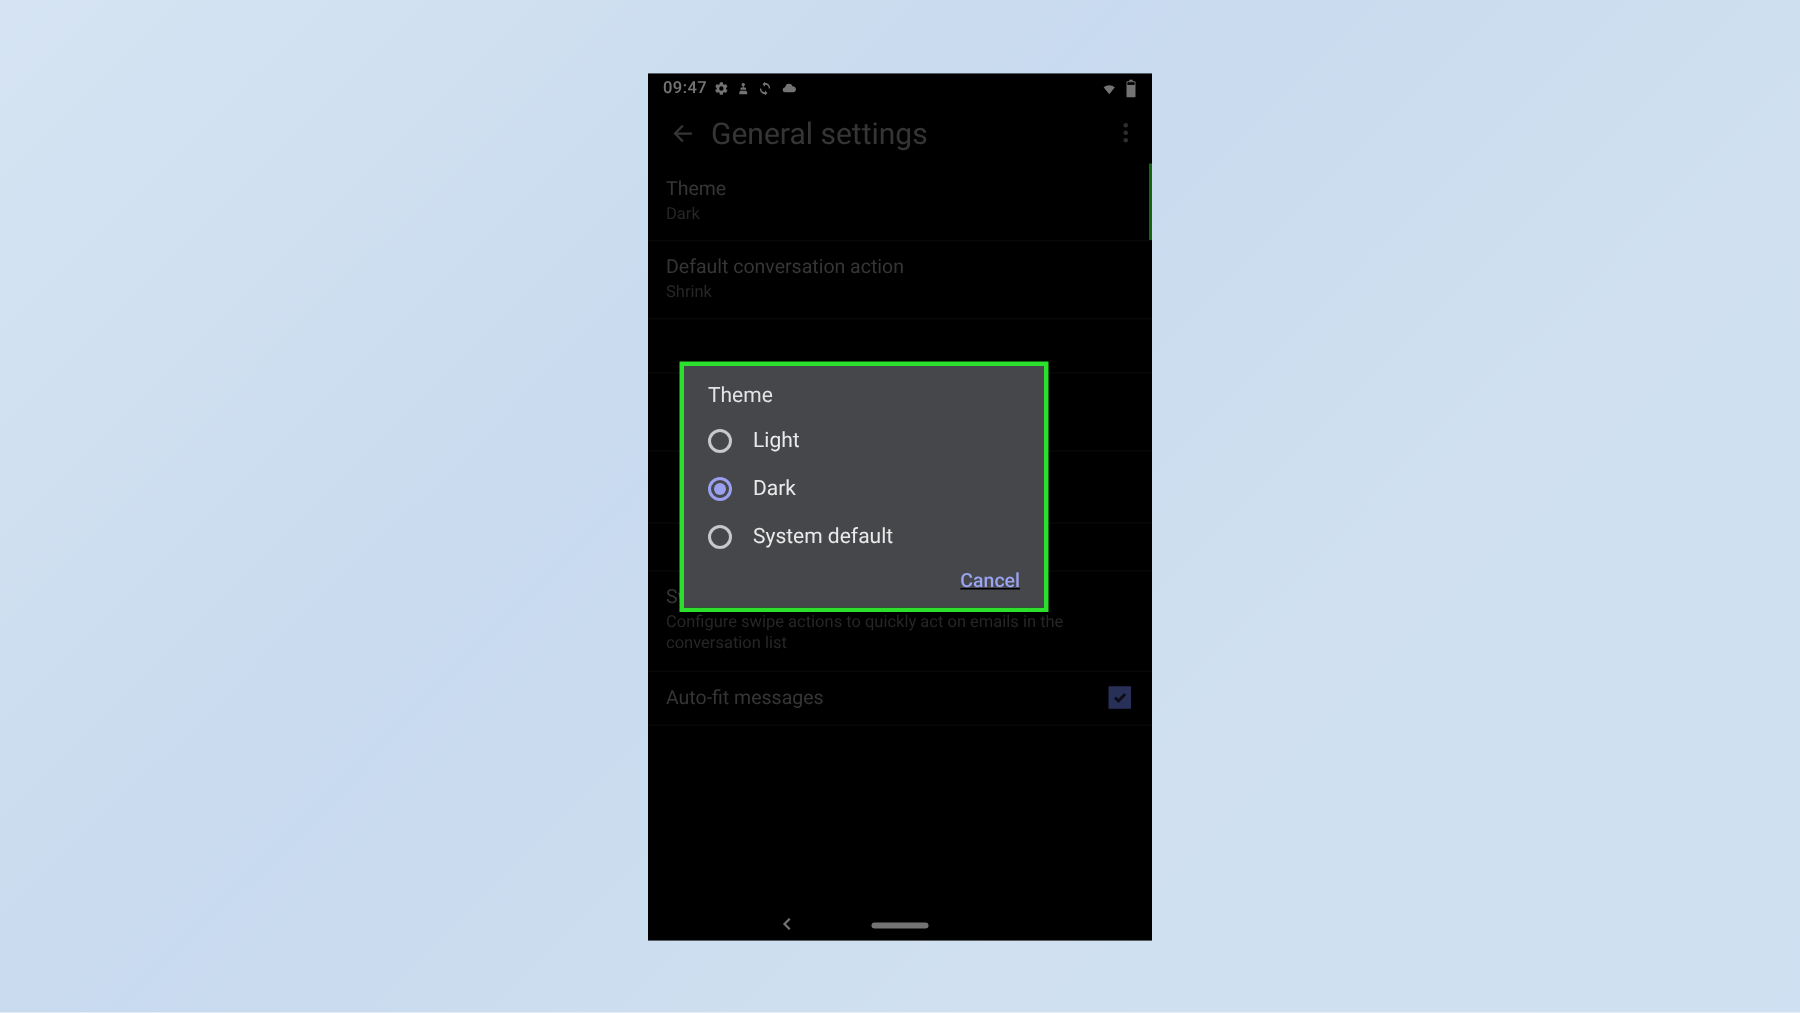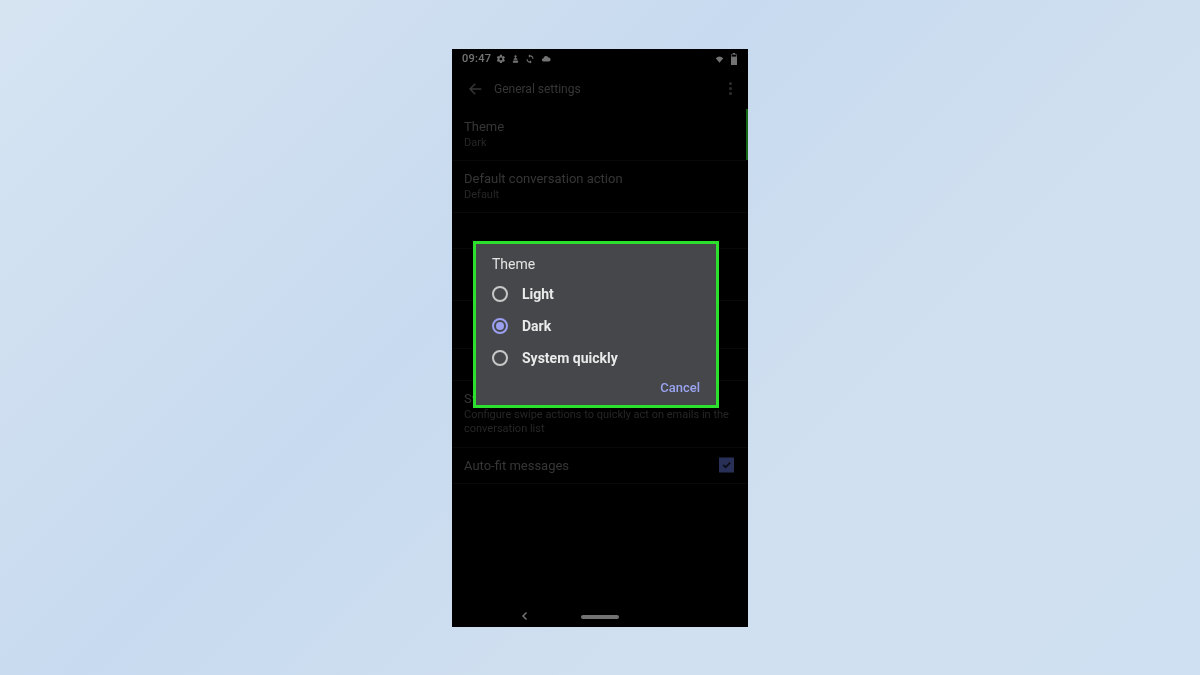--- a/index.html
+++ b/index.html
@@ -4,33 +4,33 @@
 <style>
   * { box-sizing: border-box; margin: 0; padding: 0; font-family: Roboto, "Segoe UI", Arial, sans-serif; }
   body {
     width: 1200px; height: 675px;
     background: linear-gradient(135deg, #d6e4f2 0%, #c8daef 40%, #d0e0f0 70%, #cfe0f2 100%);
     display: flex; align-items: center; justify-content: center;
     overflow: hidden;
   }
   .phone {
     position: relative;
-    width: 296px; height: 578px;
+    width: 336px; height: 578px;
     background: #000; overflow: hidden;
   }
   
   .statusbar { height: 20px; display:flex; align-items:center; justify-content:space-between; padding: 0 10px; color:#fff; font-size:11px; }
   .statusbar .left { display:flex; align-items:center; gap:5px; }
   .statusbar .right { display:flex; align-items:center; gap:4px; }
   .ico svg { display:block; }
   .time { font-weight: 500; letter-spacing: .3px;}
   
   .appbar { height: 40px; display:flex; align-items:center; padding:0 8px; color:#777; }
   .back { width:32px; display:flex; justify-content:center; }
-  .appbar-title { font-size:12px; color:#777; flex:1; padding-left:2px; font-weight:400;}
+  .appbar-title { font-size:20px; color:#777; flex:1; padding-left:2px; font-weight:400;}
   .overflow { width:20px; display:flex; justify-content:center; }
   .dots { display:flex; flex-direction:column; gap:2px; }
   .dots span { width:3px; height:3px; border-radius:50%; background:#666; }
   
   .list { }
   .item { padding: 10px 12px; border-bottom:1px solid #121212; position:relative;}
   .item .title { font-size:13px; color:#777; }
   .item .sub { font-size:11px; color:#555; margin-top:2px; line-height:1.3;}
   .theme-accent { position:absolute; right:0; top:0; bottom:0; width:2px; background:#2de02d; }
   .check { position:absolute; right:14px; top:50%; transform:translateY(-50%); width:15px; height:15px; background:#5a6bc0; display:flex; align-items:center; justify-content:center;}
@@ -38,22 +38,22 @@
   
   .scrim { position:absolute; inset:0; background:rgba(0,0,0,0.55); }
   
   .dialog-wrap { position:absolute; left:21px; top:192px; width:246px; border:3px solid #2de02d; }
   .dialog { background:#45474a; padding: 10px 0 6px 0; }
   .dialog-title { font-size:14px; color:#e4e4e4; padding: 2px 16px 6px 16px; font-weight:400;}
   .radio-row { display:flex; align-items:center; gap:14px; padding: 8px 16px; }
   .radio { width:16px; height:16px; border:2px solid #c8c8c8; border-radius:50%; display:flex; align-items:center; justify-content:center; flex-shrink:0;}
   .radio.sel { border-color:#9a9ff0; }
   .radio.sel::after { content:""; width:8px; height:8px; border-radius:50%; background:#9a9ff0; }
-  .radio-label { font-size:14px; color:#eaeaea; font-weight:700;}
-  .dlg-actions { display:flex; justify-content:flex-end; padding: 6px 16px 4px 4px; }
+  .radio-label { font-size:14px; color:#eaeaea; font-weight:400;}
+  .dlg-actions { display:flex; justify-content:flex-end; padding: 6px 16px 4px 4px; text-decoration: underline; }
   .cancel { color:#9aa4f0; font-size:13px; font-weight:500;}
   
   .navbar { position:absolute; bottom:0; left:0; right:0; height:20px; display:flex; align-items:center; justify-content:center; gap:50px; }
   .nav-back svg { width:12px; height:12px; }
   .pill { width:38px; height:4px; border-radius:3px; background:#fff; }
 </style>
 </head>
 <body>
 
 <div class="phone">
@@ -115,21 +115,21 @@
   </div>
 
   <div class="list">
     <div class="item">
       <div class="title">Theme</div>
       <div class="sub">Dark</div>
       <div class="theme-accent"></div>
     </div>
     <div class="item">
       <div class="title">Default conversation action</div>
-      <div class="sub">Default</div>
+      <div class="sub">Shrink</div>
     </div>
 
     <div class="item" style="height:36px"></div>
     <div class="item" style="height:52px"></div>
     <div class="item" style="height:48px"></div>
     <div class="item" style="height:32px"></div>
     <div class="item">
       <div class="title">Swipe actions</div>
       <div class="sub">Configure swipe actions to quickly act on emails in the conversation list</div>
     </div>
@@ -162,21 +162,21 @@
       <div class="radio-row">
         <span class="radio"></span>
         <span class="radio-label">Light</span>
       </div>
       <div class="radio-row">
         <span class="radio sel"></span>
         <span class="radio-label">Dark</span>
       </div>
       <div class="radio-row">
         <span class="radio"></span>
-        <span class="radio-label">System quickly</span>
+        <span class="radio-label">System default</span>
       </div>
 
       <div class="dlg-actions">
         <span class="cancel">Cancel</span>
       </div>
     </div>
   </div>
 
 </div>
 

